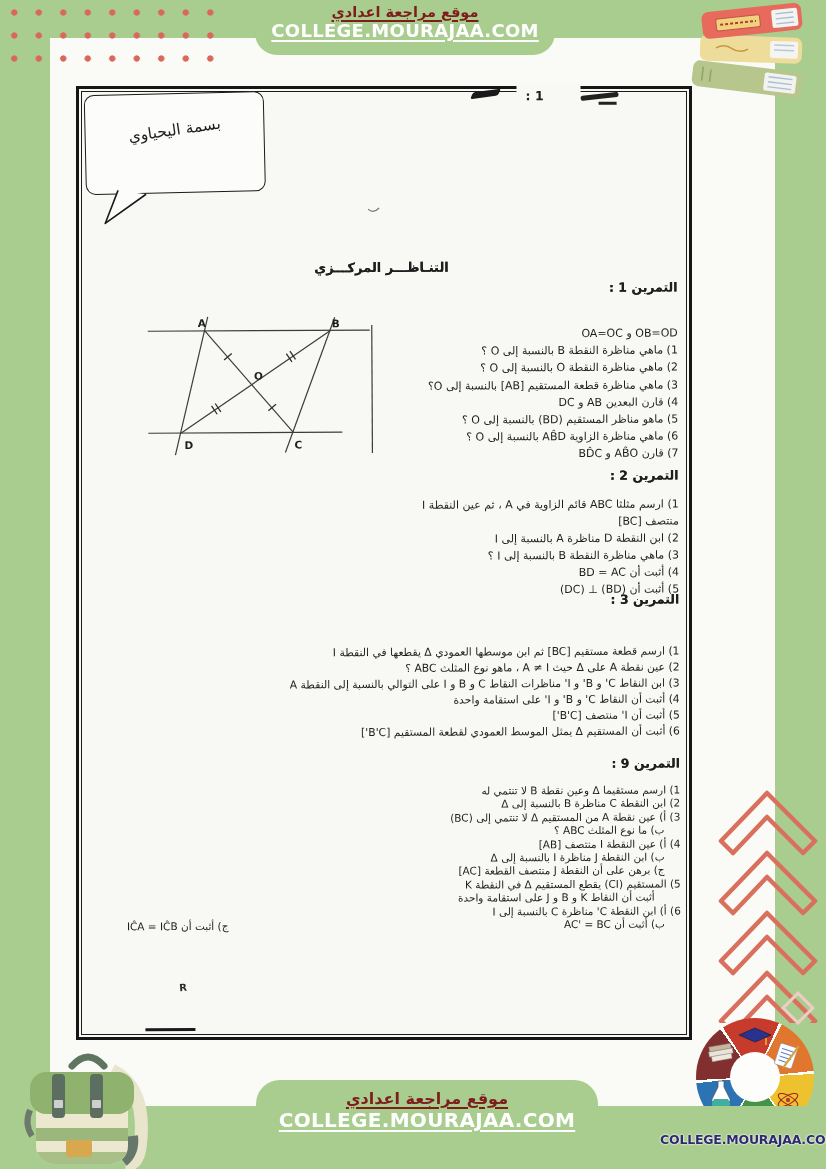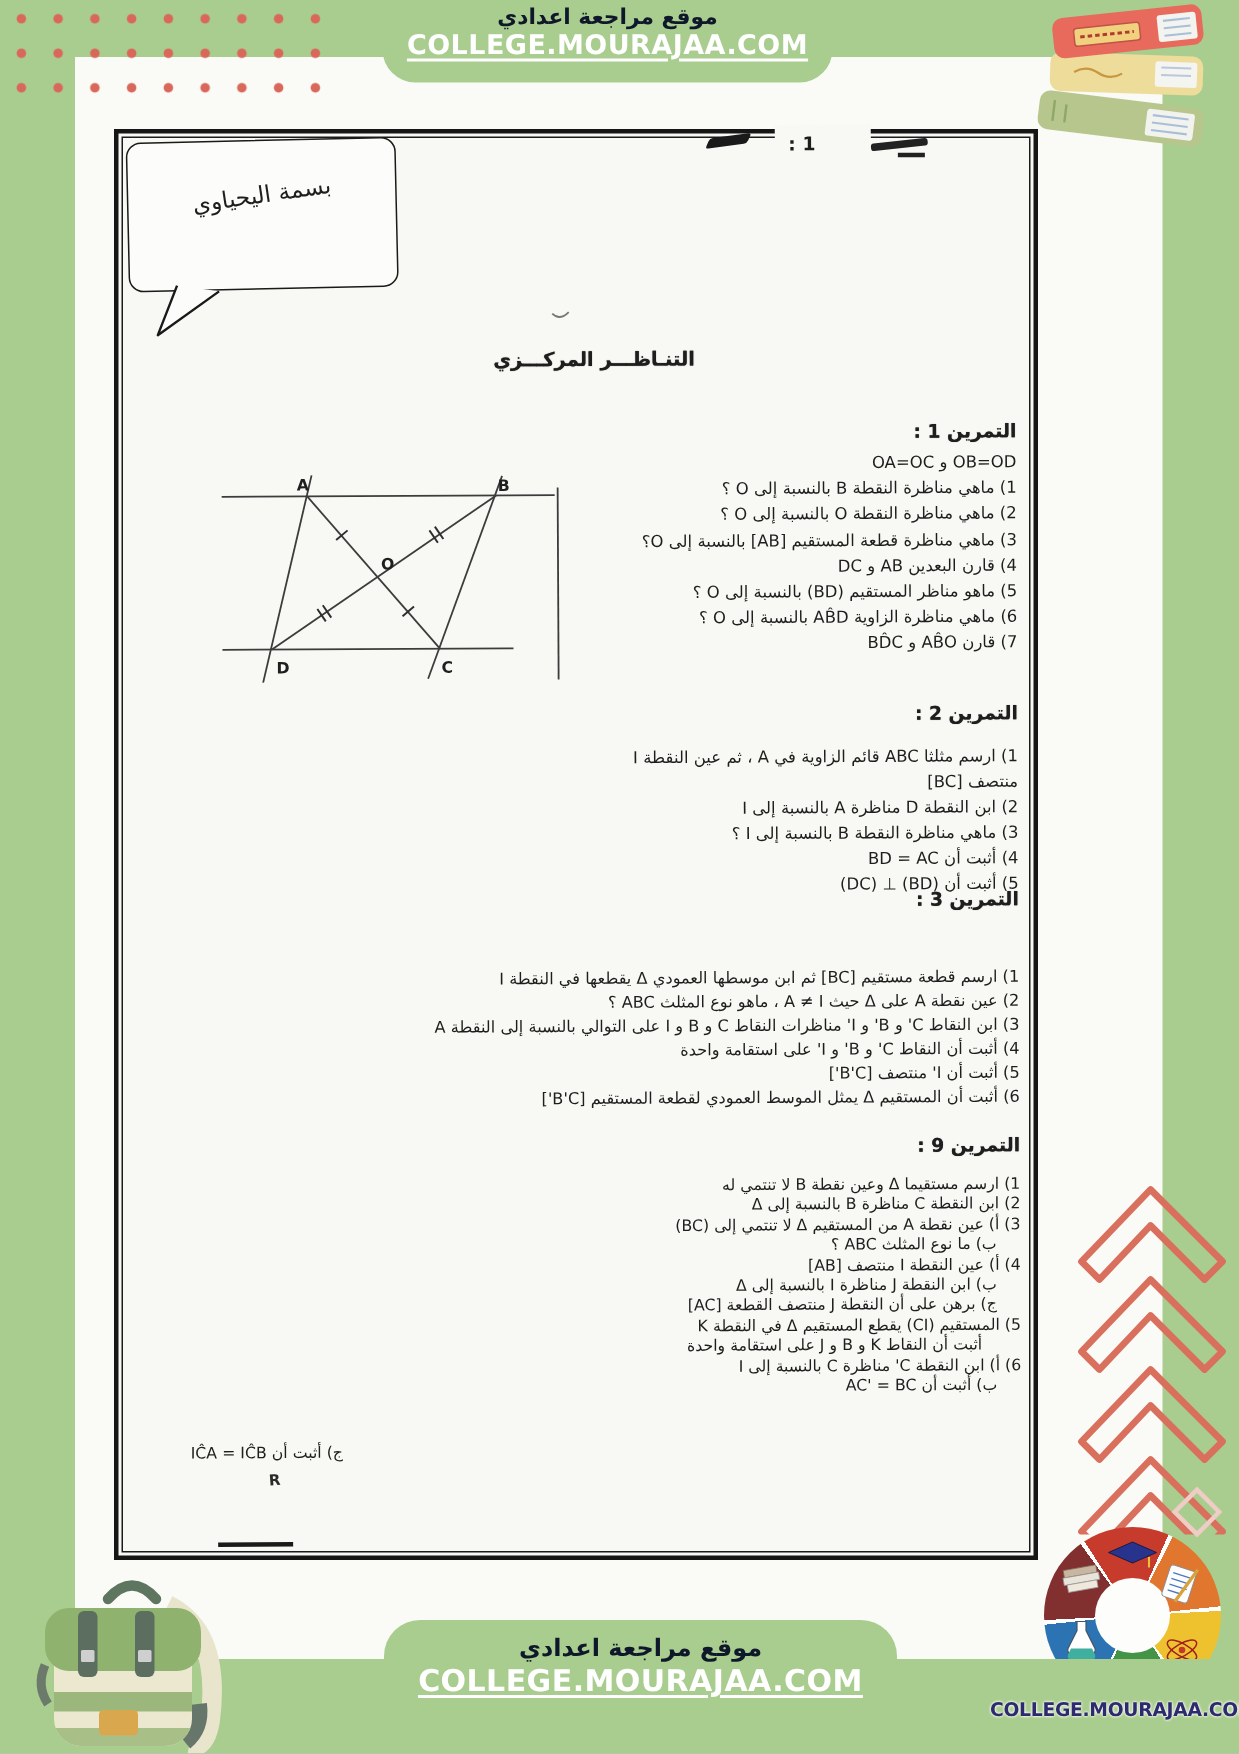--- a/index.html
+++ b/index.html
@@ -14,22 +14,22 @@
   
   .paper{position:absolute; left:50px; top:38px; width:725px; height:1068px;
          background:var(--paper,#fafaf6); z-index:1;}
 
   
   .hband{position:absolute; left:0; top:0; width:826px; height:38px;
          background:var(--green); z-index:10;}
   .htab{position:absolute; left:255px; top:0; width:300px; height:55px;
         background:var(--green); border-radius:0 0 22px 22px; z-index:10;
         text-align:center; padding-top:4px;}
-  .site-name{color:#0f172a; font-weight:bold; font-size:14.5px;
-        text-underline-offset:3px; text-decoration-thickness:1.5px;}
+  .site-name{color:#7f1d1d; font-weight:bold; font-size:14.5px;
+        text-decoration:underline; text-underline-offset:3px; text-decoration-thickness:1.5px;}
   .site-domain{color:#fff; font-weight:bold; font-size:18px; letter-spacing:.3px;
         text-decoration:underline; text-underline-offset:3px; text-decoration-thickness:1.5px;}
   .fband{position:absolute; left:0; top:1106px; width:826px; height:63px;
          background:var(--green); z-index:20;}
   .ftab{position:absolute; left:256px; top:1080px; width:342px; height:89px;
         background:var(--green); border-radius:24px 24px 0 0; z-index:20;
         text-align:center; padding-top:9px;}
   .ftab .site-name{font-size:16px;}
   .ftab .site-domain{font-size:20px;}
 
@@ -57,36 +57,36 @@
   .pagemark-patch{position:absolute; left:440px; top:-5px; width:64px; height:13px;
           background:#f8f8f4; z-index:2;}
   .pagemark{position:absolute; left:449px; top:0px; font-size:12.5px; font-weight:bold; z-index:3;}
   .smudge1{position:absolute; left:396px; top:2px; width:26px; height:7px; background:#1a1a1a;
           border-radius:2px; transform:skewX(-30deg) rotate(-8deg); z-index:3;}
   .smudge2{position:absolute; left:504px; top:6px; width:38px; height:5px; background:#222;
           border-radius:2px; transform:rotate(-6deg); z-index:3;}
   .smudge3{position:absolute; left:522px; top:14px; width:18px; height:2.5px; background:#222; z-index:3;}
   .squiggle{position:absolute; left:290px; top:116px; z-index:2;}
 
-  .doc-title{position:absolute; left:222px; top:144px; width:164px; text-align:right;
+  .doc-title{position:absolute; left:222px; top:171px; width:164px; text-align:center;
           font-weight:bold; font-size:13px; letter-spacing:.5px; direction:rtl;
           text-shadow:0 0 .6px #333;}
 
   .ex{position:absolute; right:10px; direction:rtl; text-align:right;}
   .ex-heading{font-weight:bold; font-size:12.5px; text-shadow:0 0 .5px #444;}
   .ex-body{direction:rtl; text-align:right; white-space:nowrap;}
   .ex-body .line{white-space:nowrap;}
-  .ex1h{top:192px;margin-left:20px;} .ex1b{top:212px; font-size:11px; line-height:17.2px;}
+  .ex1h{top:192px;margin-left:20px;} .ex1b{top:237px; font-size:11px; line-height:17.2px;}
   .ex2h{top:380px;} .ex2b{top:408px; font-size:11px; line-height:17px;}
   .ex3h{top:504px;} .ex3b{top:556px; font-size:10.8px; line-height:16px;}
   .ex4h{top:668px;} .ex4b{top:696px; font-size:10.5px; line-height:13.4px;}
   .ex4b .line:nth-child(4), .ex4b .line:nth-child(6),
   .ex4b .line:nth-child(7), .ex4b .line:nth-child(11){padding-left:0; padding-right:16px;}
   .ex4b .line:nth-child(9){padding-right:26px;}
-  .side-note{position:absolute; left:46px; top:830px; font-size:10.5px; direction:rtl; white-space:nowrap;margin-top:43px;}
+  .side-note{position:absolute; left:46px; top:830px; font-size:10.5px; direction:rtl; white-space:nowrap;}
 
   .figure{position:absolute; left:66px; top:224px; z-index:2;}
 
   .mark-r{position:absolute; left:98px; top:892px; font-size:10px; font-weight:bold;
           color:#2a2a2a; transform:rotate(-4deg);}
   .mark-dash{position:absolute; left:64px; top:938px; width:50px; height:2.6px; background:#1a1a1a;}
 
   
   .books{position:absolute; left:686px; top:2px; z-index:12;}
   .backpack{position:absolute; left:10px; top:1040px; z-index:30;}

